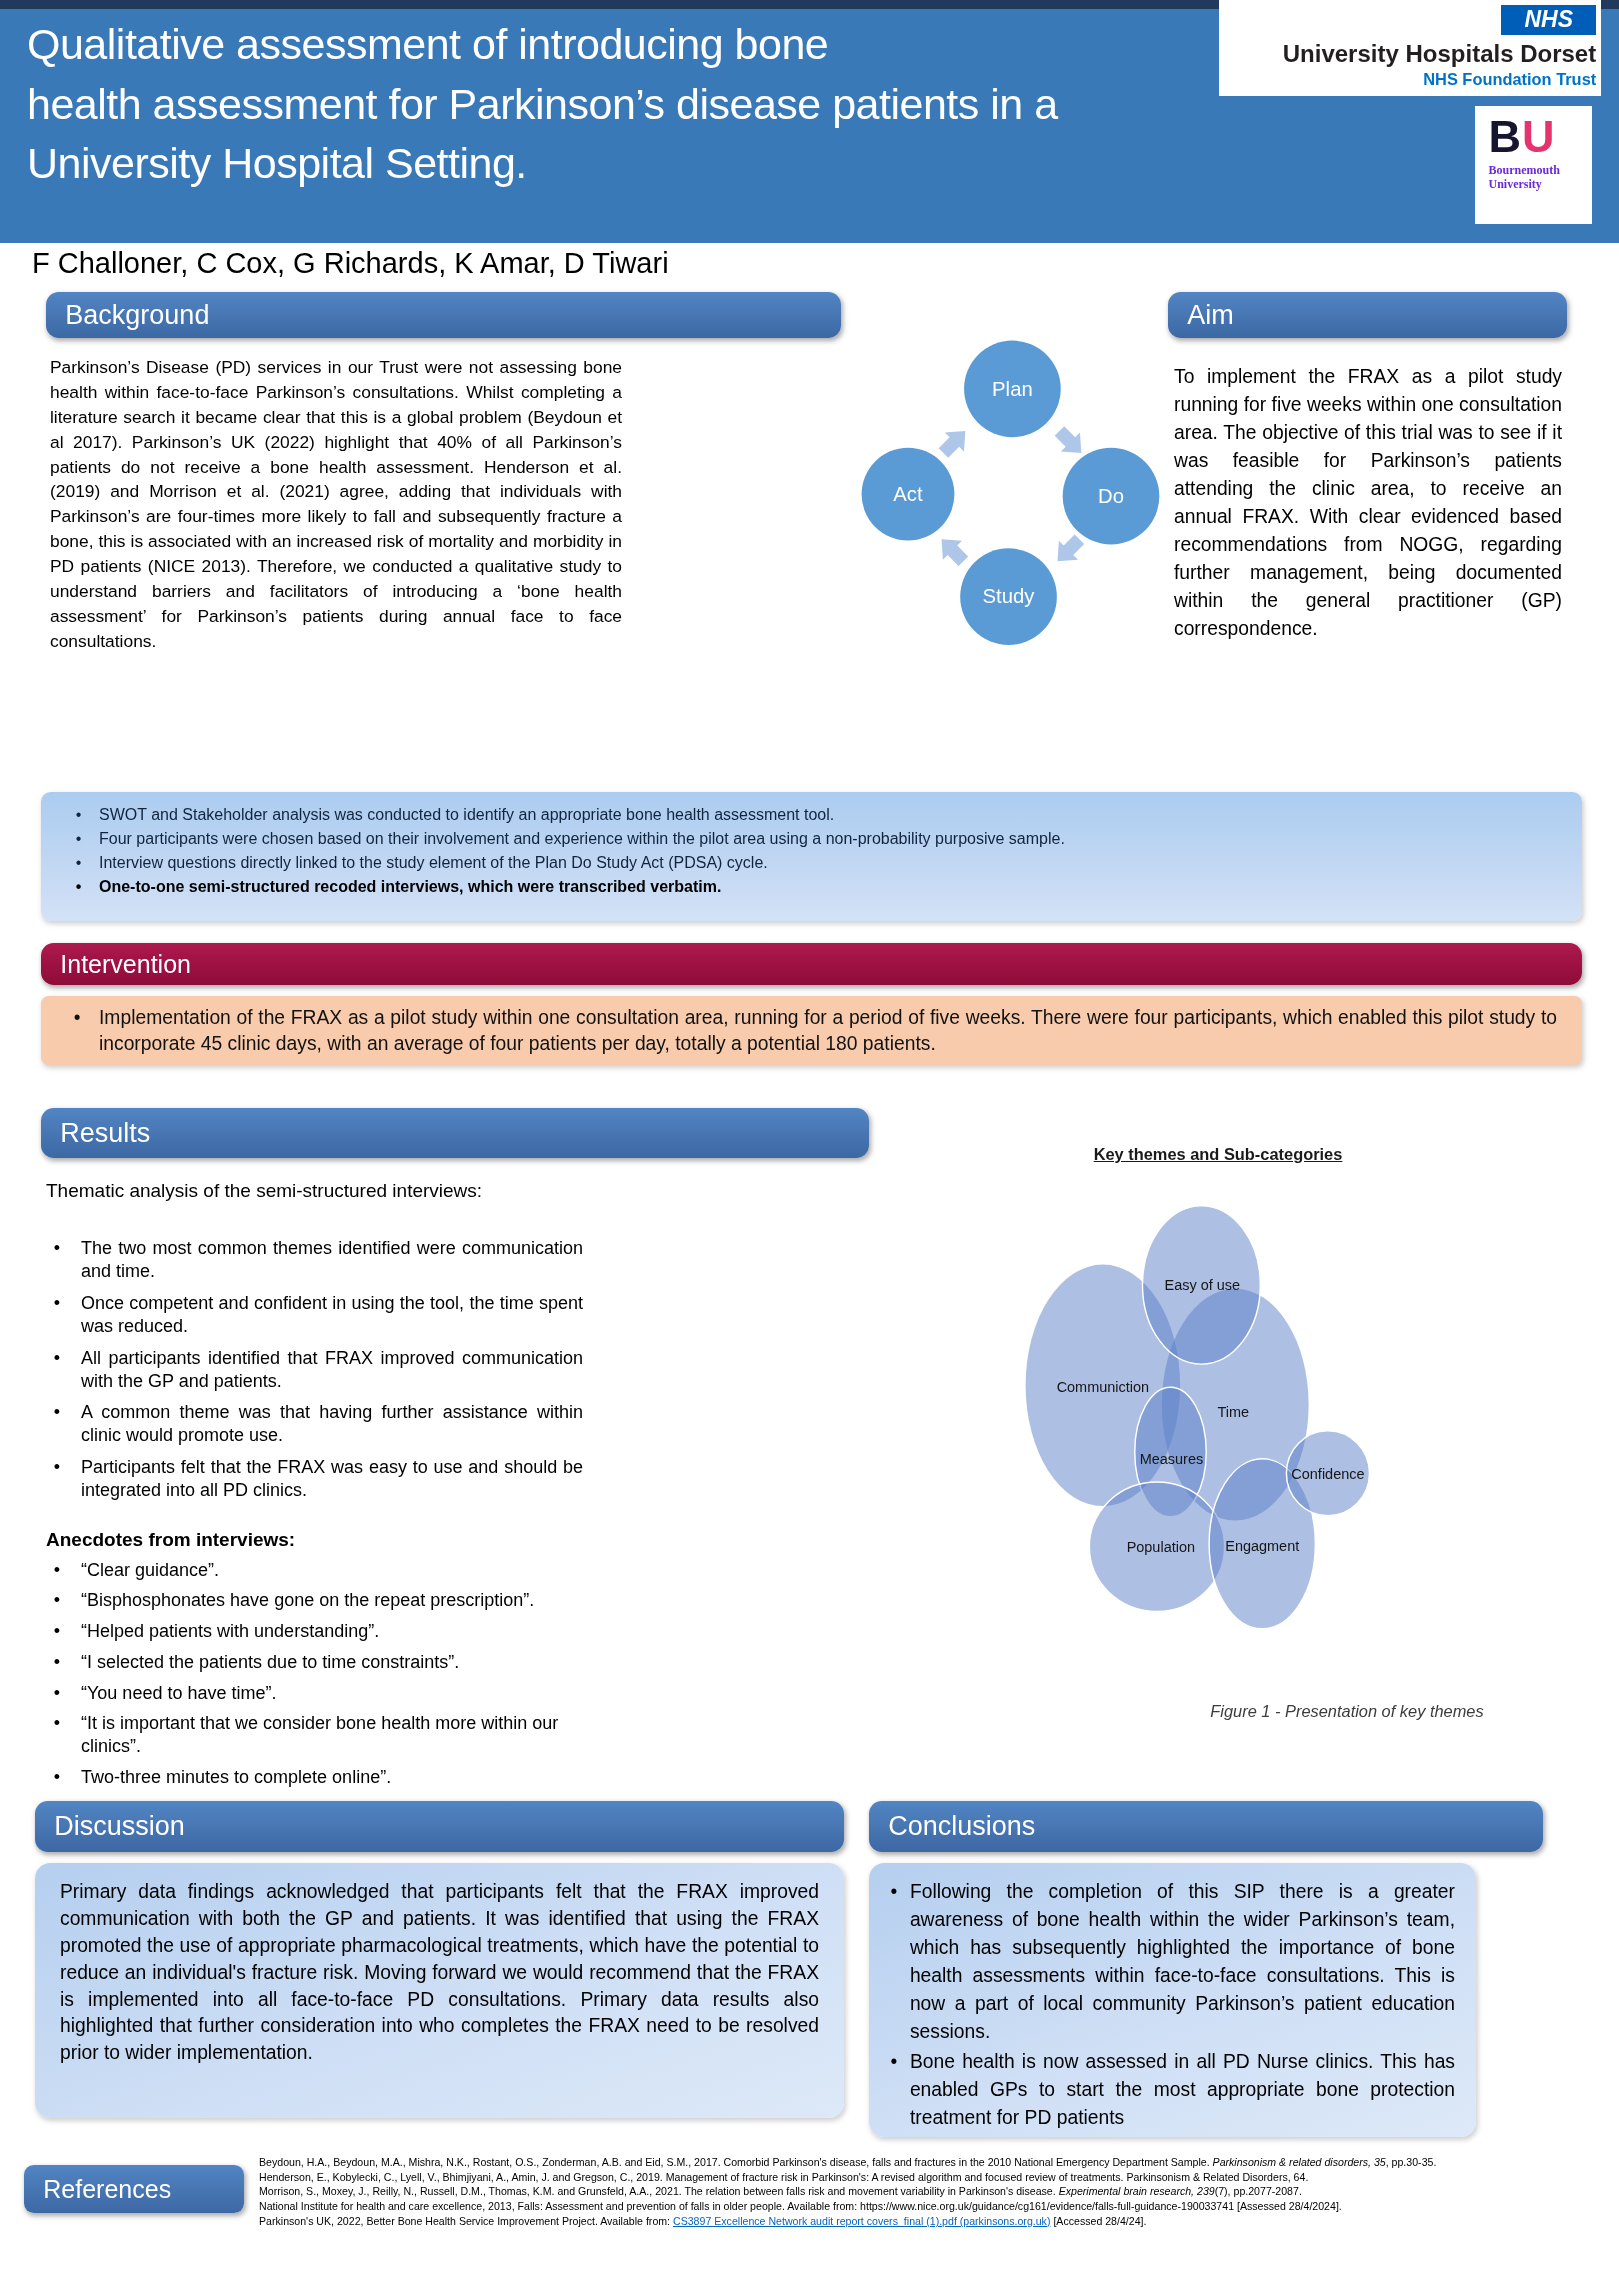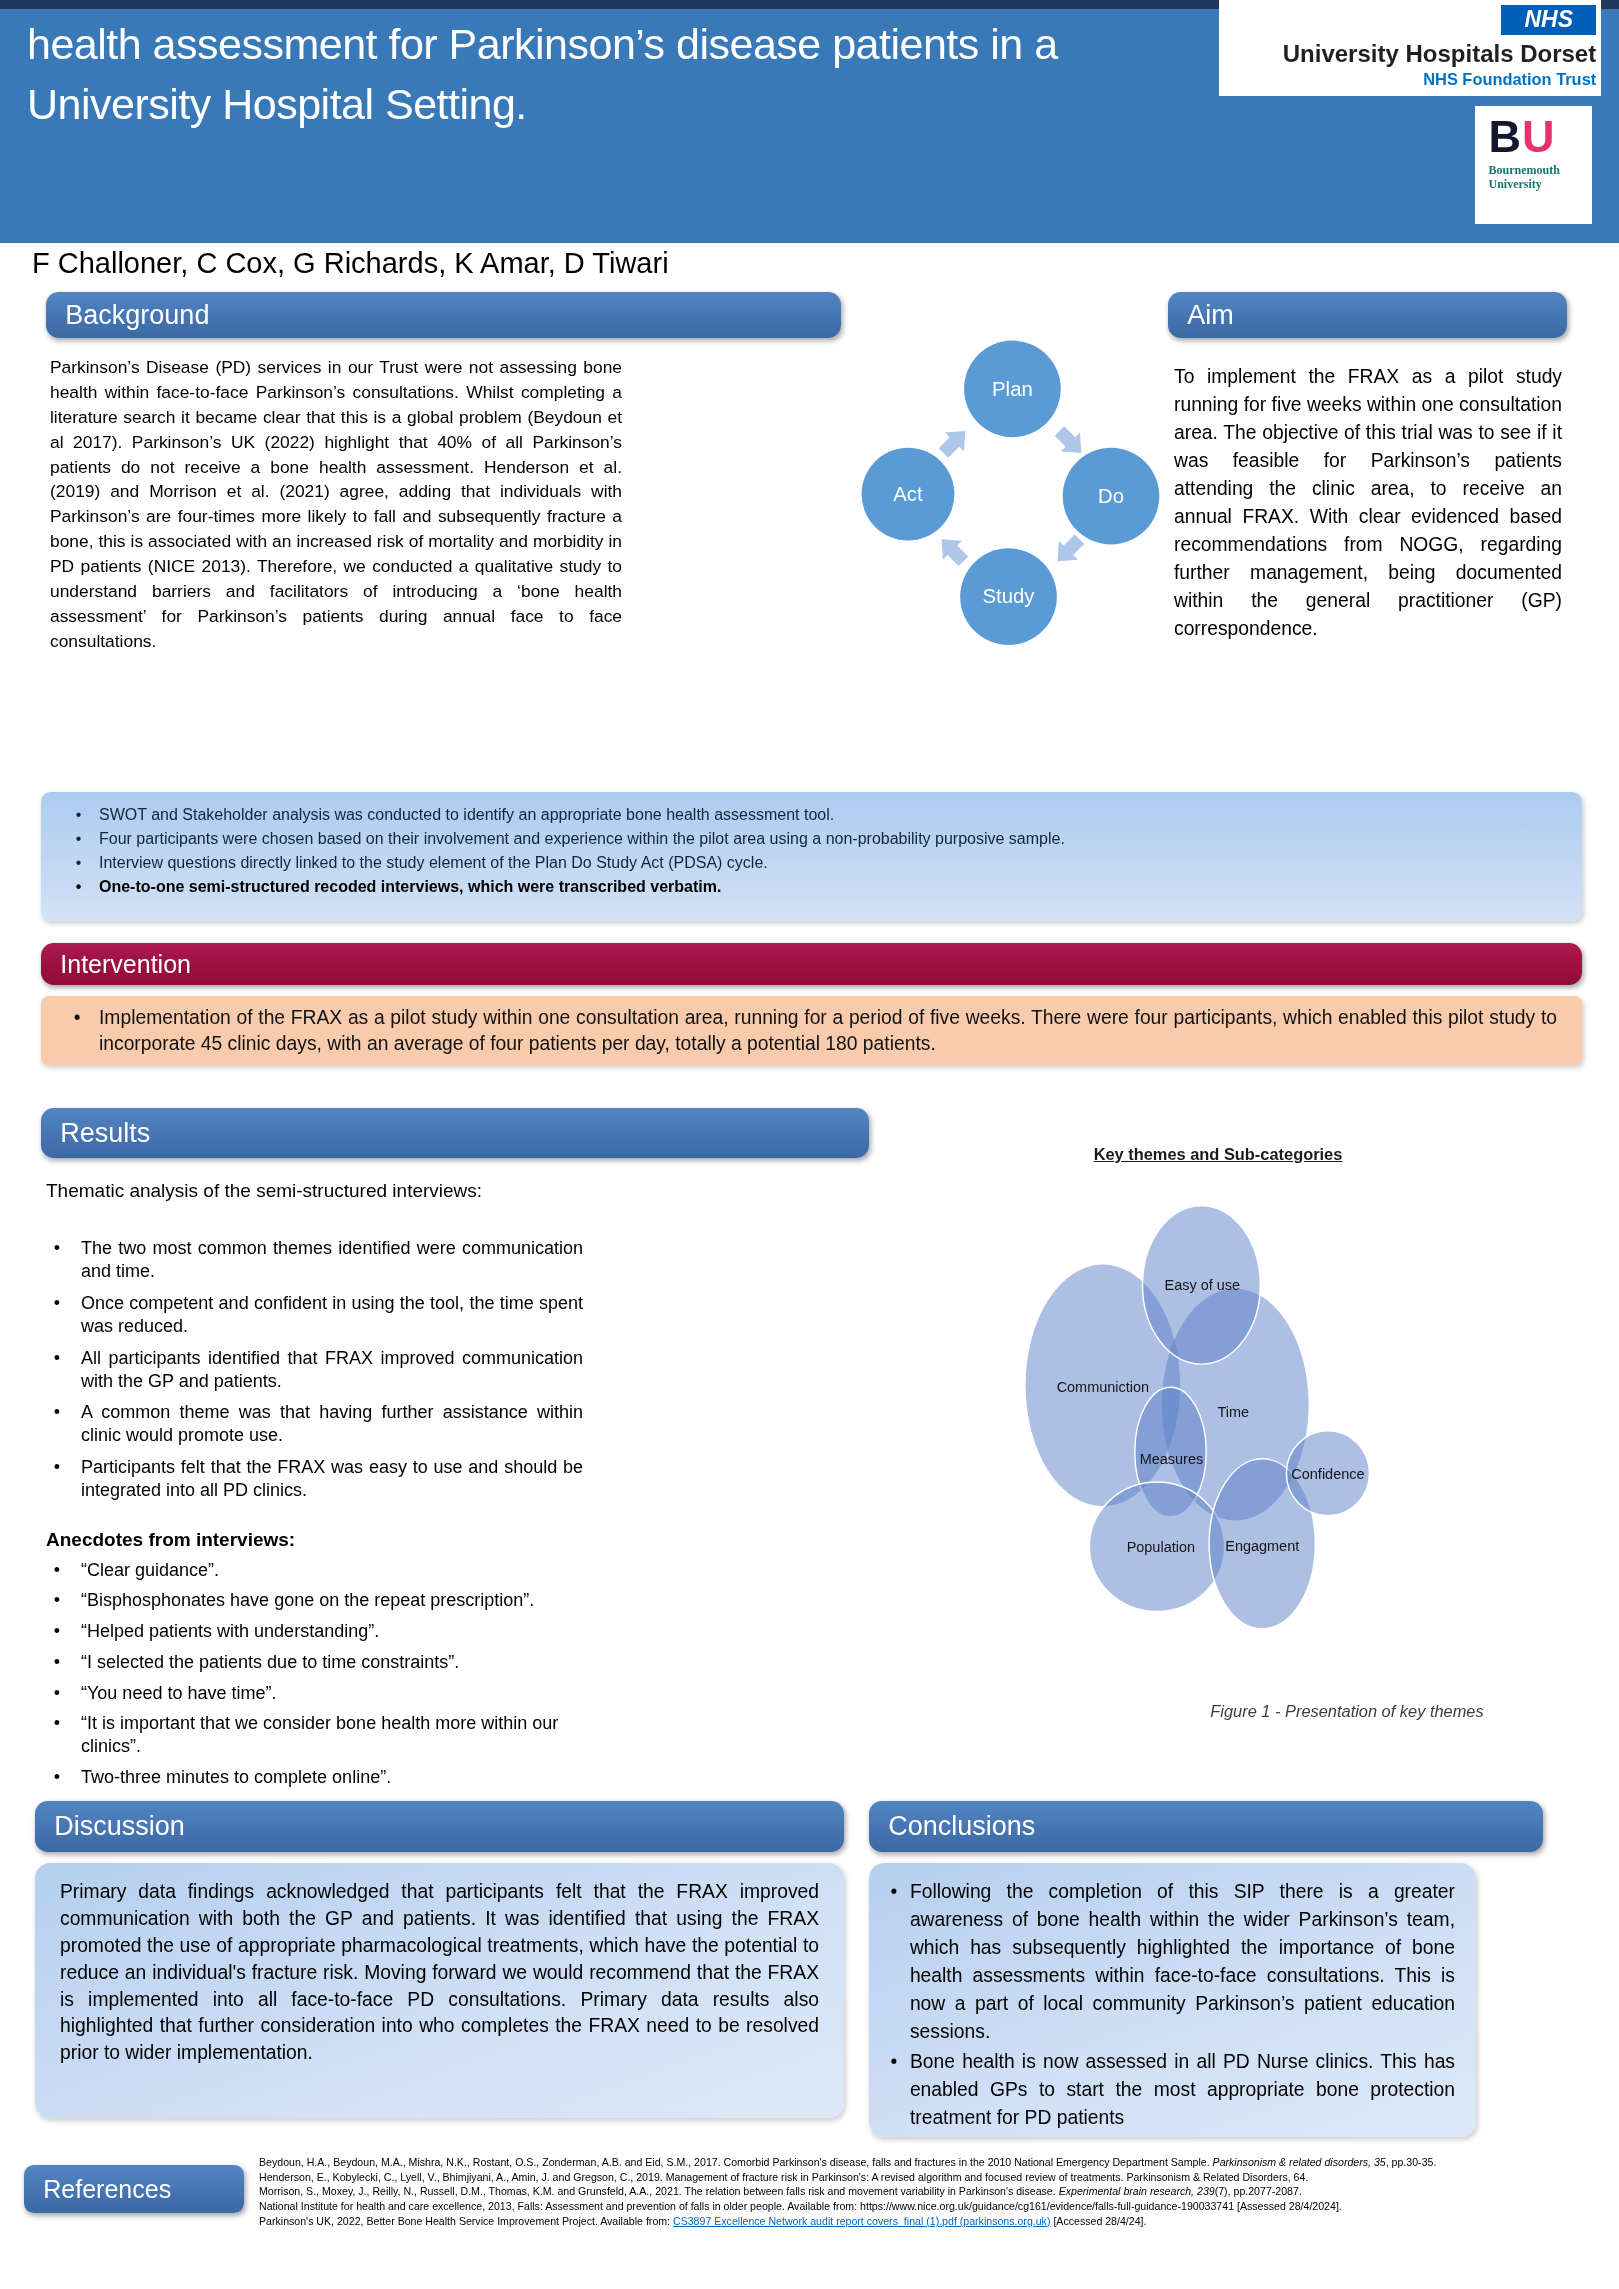--- a/index.html
+++ b/index.html
@@ -19,21 +19,21 @@
              align-items:center;justify-content:center;}
   .nhs-line1{position:absolute;right:4.8px;top:40px;font-weight:bold;font-size:24px;color:#231f20;white-space:nowrap;}
   .nhs-line2{position:absolute;right:4.8px;top:70px;font-weight:bold;font-size:16.4px;color:#0072c6;white-space:nowrap;}
 
   .bu-box{position:absolute;left:1475px;top:106px;width:117px;height:118px;background:#fff;
           box-sizing:border-box;padding:7.7px 0 0 13.5px;}
   .bu-mark{font-size:45px;font-weight:bold;line-height:1;letter-spacing:1px;}
   .bu-b{color:#151530;}
   .bu-u{color:#e6336e;}
   .bu-text{margin-top:5.8px;font-family:"Liberation Serif", serif;font-weight:bold;
-           font-size:12px;line-height:1.15;color:#0f766e;}
+           font-size:12px;line-height:1.15;color:#6d28d9;}
 
   .authors{position:absolute;left:32px;top:247px;font-size:29px;color:#000;}
 
   
   .sec-head{position:absolute;height:46px;border-radius:12.6px;
             background:linear-gradient(180deg,#5285c4 0%,#4472ae 65%,#3c69a4 100%);
             color:#fff;font-size:27px;display:flex;align-items:center;padding-left:19.3px;
             box-sizing:border-box;box-shadow:1.9px 2.9px 4.8px rgba(70,70,70,.45);}
   #bg-head{left:46px;top:292px;width:795px;}
   #aim-head{left:1168px;top:292px;width:399px;}
@@ -107,20 +107,21 @@
   .ref-link{color:#0563c1;text-decoration:underline;cursor:pointer;}
 </style>
 </head>
 <body>
 
 <div class="poster">
 
   <header class="banner">
     <div class="top-strip"></div>
     <h1 class="title" style="margin:0;position:absolute;">
+      <span>Qualitative assessment of introducing bone</span>
       <span>health assessment for Parkinson’s disease patients in a</span>
       <span>University Hospital Setting.</span>
     </h1>
   </header>
 
   <div class="nhs-box">
     <div class="nhs-badge">
       <span>NHS</span>
     </div>
     <div class="nhs-line1">University Hospitals Dorset</div>

